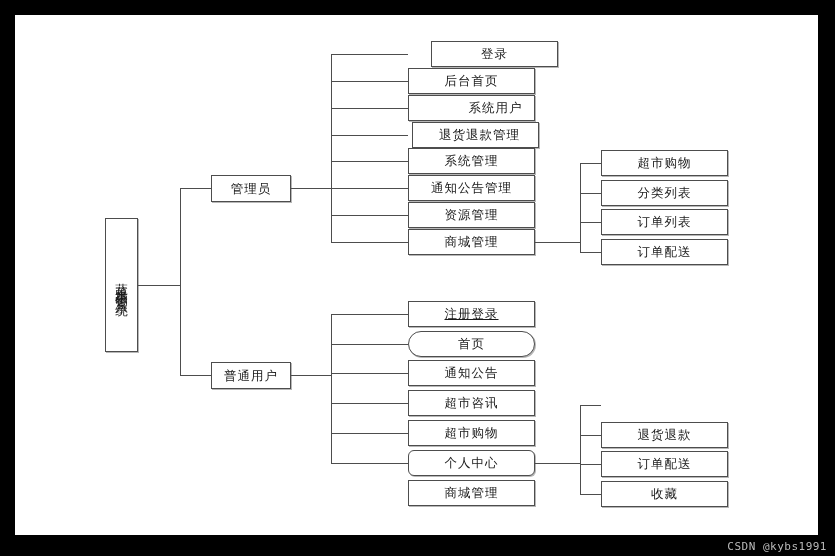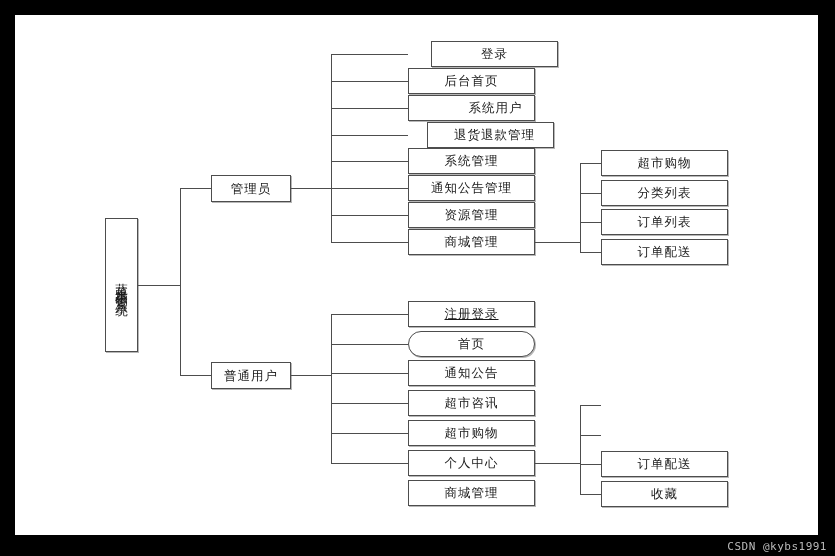--- a/index.html
+++ b/index.html
@@ -92,21 +92,21 @@
     <div class="edge h" style="left:316px; top:93px; width:77px;"></div>
     <div class="edge h" style="left:316px; top:120px; width:77px;"></div>
     <div class="edge h" style="left:316px; top:146px; width:77px;"></div>
     <div class="edge h" style="left:316px; top:173px; width:77px;"></div>
     <div class="edge h" style="left:316px; top:200px; width:77px;"></div>
     <div class="edge h" style="left:316px; top:227px; width:77px;"></div>
 
     <div class="node" style="left:416px; top:26px; width:127px; height:26px;">登录</div>
     <div class="node" style="left:393px; top:53px; width:127px; height:26px;">后台首页</div>
     <div class="node" style="left:393px; top:80px; width:127px; height:26px;padding-left:48px;">系统用户</div>
-    <div class="node" style="left:412px; top:107px; width:127px; height:26px;padding-left:8px;">退货退款管理</div>
+    <div class="node" style="left:397px; top:107px; width:127px; height:26px;padding-left:8px;">退货退款管理</div>
     <div class="node" style="left:393px; top:133px; width:127px; height:26px;">系统管理</div>
     <div class="node" style="left:393px; top:160px; width:127px; height:26px;">通知公告管理</div>
     <div class="node" style="left:393px; top:187px; width:127px; height:26px;">资源管理</div>
     <div class="node" style="left:393px; top:214px; width:127px; height:26px;">商城管理</div>
 
     <div class="edge h" style="left:520px; top:227px; width:45px;"></div>
     <div class="edge v" style="left:565px; top:148px; height:89px;"></div>
 
     <div class="edge h" style="left:565px; top:148px; width:21px;"></div>
     <div class="edge h" style="left:565px; top:178px; width:21px;"></div>
@@ -129,31 +129,32 @@
     <div class="edge h" style="left:316px; top:358px; width:77px;"></div>
     <div class="edge h" style="left:316px; top:388px; width:77px;"></div>
     <div class="edge h" style="left:316px; top:418px; width:77px;"></div>
     <div class="edge h" style="left:316px; top:448px; width:77px;"></div>
 
     <div class="node" style="left:393px; top:286px; width:127px; height:26px;text-decoration:underline;">注册登录</div>
     <div class="node" style="left:393px; top:316px; width:127px; height:26px;border-radius:13px;">首页</div>
     <div class="node" style="left:393px; top:345px; width:127px; height:26px;">通知公告</div>
     <div class="node" style="left:393px; top:375px; width:127px; height:26px;">超市咨讯</div>
     <div class="node" style="left:393px; top:405px; width:127px; height:26px;">超市购物</div>
-    <div class="node" style="left:393px; top:435px; width:127px; height:26px;">个人中心</div>
+    <div class="node" style="left:393px; top:435px; width:127px; height:26px;border-radius:6px;">个人中心</div>
     <div class="node" style="left:393px; top:465px; width:127px; height:26px;">商城管理</div>
 
     <div class="edge h" style="left:520px; top:448px; width:45px;"></div>
     <div class="edge v" style="left:565px; top:390px; height:89px;"></div>
 
     <div class="edge h" style="left:565px; top:390px; width:21px;"></div>
     <div class="edge h" style="left:565px; top:420px; width:21px;"></div>
     <div class="edge h" style="left:565px; top:449px; width:21px;"></div>
     <div class="edge h" style="left:565px; top:479px; width:21px;"></div>
 
+    <div class="node" style="left:586px; top:407px; width:127px; height:26px;">退货退款</div>
     <div class="node" style="left:586px; top:436px; width:127px; height:26px;">订单配送</div>
     <div class="node" style="left:586px; top:466px; width:127px; height:26px;">收藏</div>
 
   </div>
 
   <div id="watermark">CSDN @kybs1991</div>
 
 </div>
 
 </body></html>

